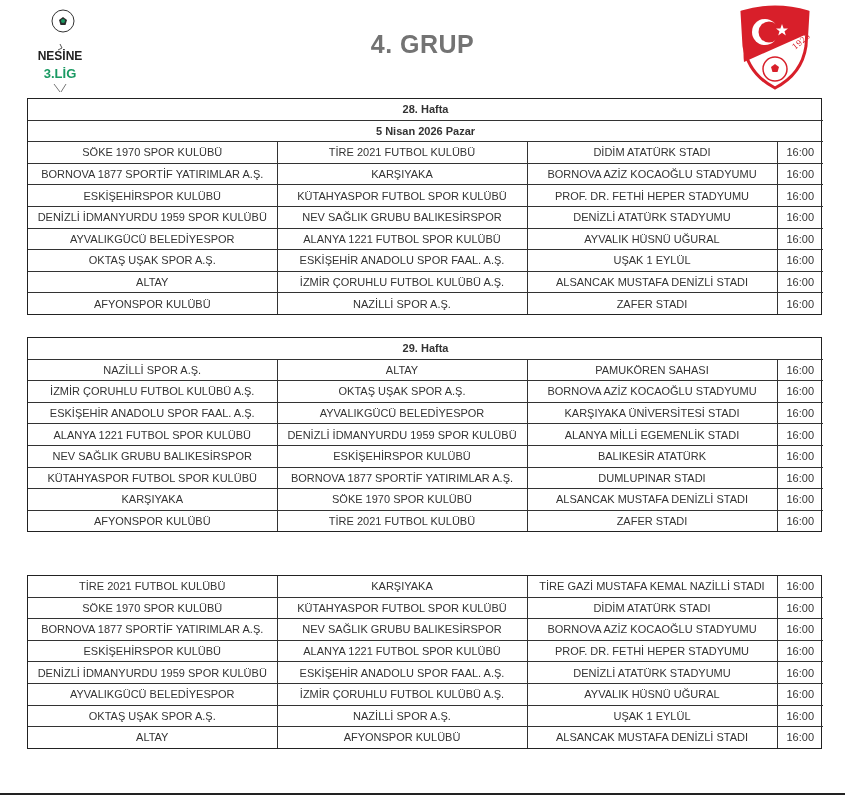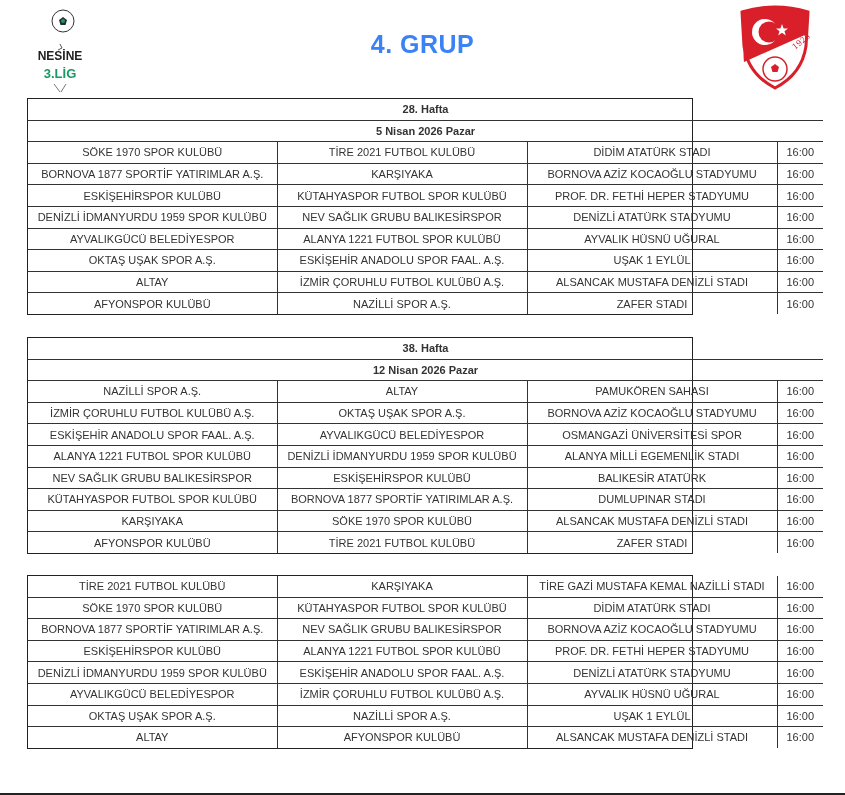--- a/index.html
+++ b/index.html
@@ -1,22 +1,22 @@
 <!DOCTYPE html>
 <html><head>
 <meta charset="utf-8">
 <style>
   html, body { margin:0; padding:0; background:#ffffff; }
   body { width:845px; height:795px; position:relative; overflow:hidden;
          font-family:"Liberation Sans", "DejaVu Sans", sans-serif; color:#222; }
   .logo-left { position:absolute; left:30px; top:4px; width:60px; height:92px; }
   .logo-right { position:absolute; left:732px; top:4px; width:86px; height:86px; }
   .title { position:absolute; left:0; width:845px; top:30px; text-align:center;
-           font-size:25px; font-weight:bold; color:#3b82f6; letter-spacing:0.5px; }
-  .week { position:absolute; left:27px; width:666px; border:1.5px solid #222; box-sizing:border-box; }
+           font-size:25px; font-weight:bold; color:#737373; letter-spacing:0.5px; }
+  .week { position:absolute; left:27px; width:795px; border:1.5px solid #222; box-sizing:border-box; }
   .week table { width:100%; border-collapse:collapse; table-layout:fixed; }
   .week td { border:1px solid #333; height:20.6px; padding:0; text-align:center;
              font-size:11px; color:#333; white-space:nowrap; overflow:hidden; }
   .week tr:first-child td { border-top:none; }
   .week td:first-child { border-left:none; }
   .week td:last-child { border-right:none; }
   .week tr:last-child td { border-bottom:none; }
   .hdr-week { color:#1f3a7a; font-weight:bold; }
   .hdr-date { color:#e0201c; font-weight:bold;margin-top:38px; }
   col.c1 { width:249px; } col.c2 { width:250px; } col.c3 { width:250px; } col.c4 { width:46px; }
@@ -123,41 +123,38 @@
 <div class="week" style="top:337px;">
   <table>
     <colgroup>
         <col class="c1">
         <col class="c2">
         <col class="c3">
         <col class="c4">
       </colgroup>
     <tbody>
       <tr>
-          <td colspan="4" class="hdr-week">38. Hafta</td>
-        </tr>
-      <tr>
-          <td colspan="4" class="hdr-date">12 Nisan 2026 Pazar</td>
+          <td colspan="4" class="hdr-week">29. Hafta</td>
         </tr>
       <tr>
           <td>NAZİLLİ SPOR A.Ş.</td>
           <td>ALTAY</td>
           <td>PAMUKÖREN SAHASI</td>
           <td>16:00</td>
         </tr>
       <tr>
           <td>İZMİR ÇORUHLU FUTBOL KULÜBÜ A.Ş.</td>
           <td>OKTAŞ UŞAK SPOR A.Ş.</td>
           <td>BORNOVA AZİZ KOCAOĞLU STADYUMU</td>
           <td>16:00</td>
         </tr>
       <tr>
           <td>ESKİŞEHİR ANADOLU SPOR FAAL. A.Ş.</td>
           <td>AYVALIKGÜCÜ BELEDİYESPOR</td>
-          <td>OSMANGAZİ ÜNİVERSİTESİ SPOR</td>
+          <td>KARŞIYAKA ÜNİVERSİTESİ STADI</td>
           <td>16:00</td>
         </tr>
       <tr>
           <td>ALANYA 1221 FUTBOL SPOR KULÜBÜ</td>
           <td>DENİZLİ İDMANYURDU 1959 SPOR KULÜBÜ</td>
           <td>ALANYA MİLLİ EGEMENLİK STADI</td>
           <td>16:00</td>
         </tr>
       <tr>
           <td>NEV SAĞLIK GRUBU BALIKESİRSPOR</td>

